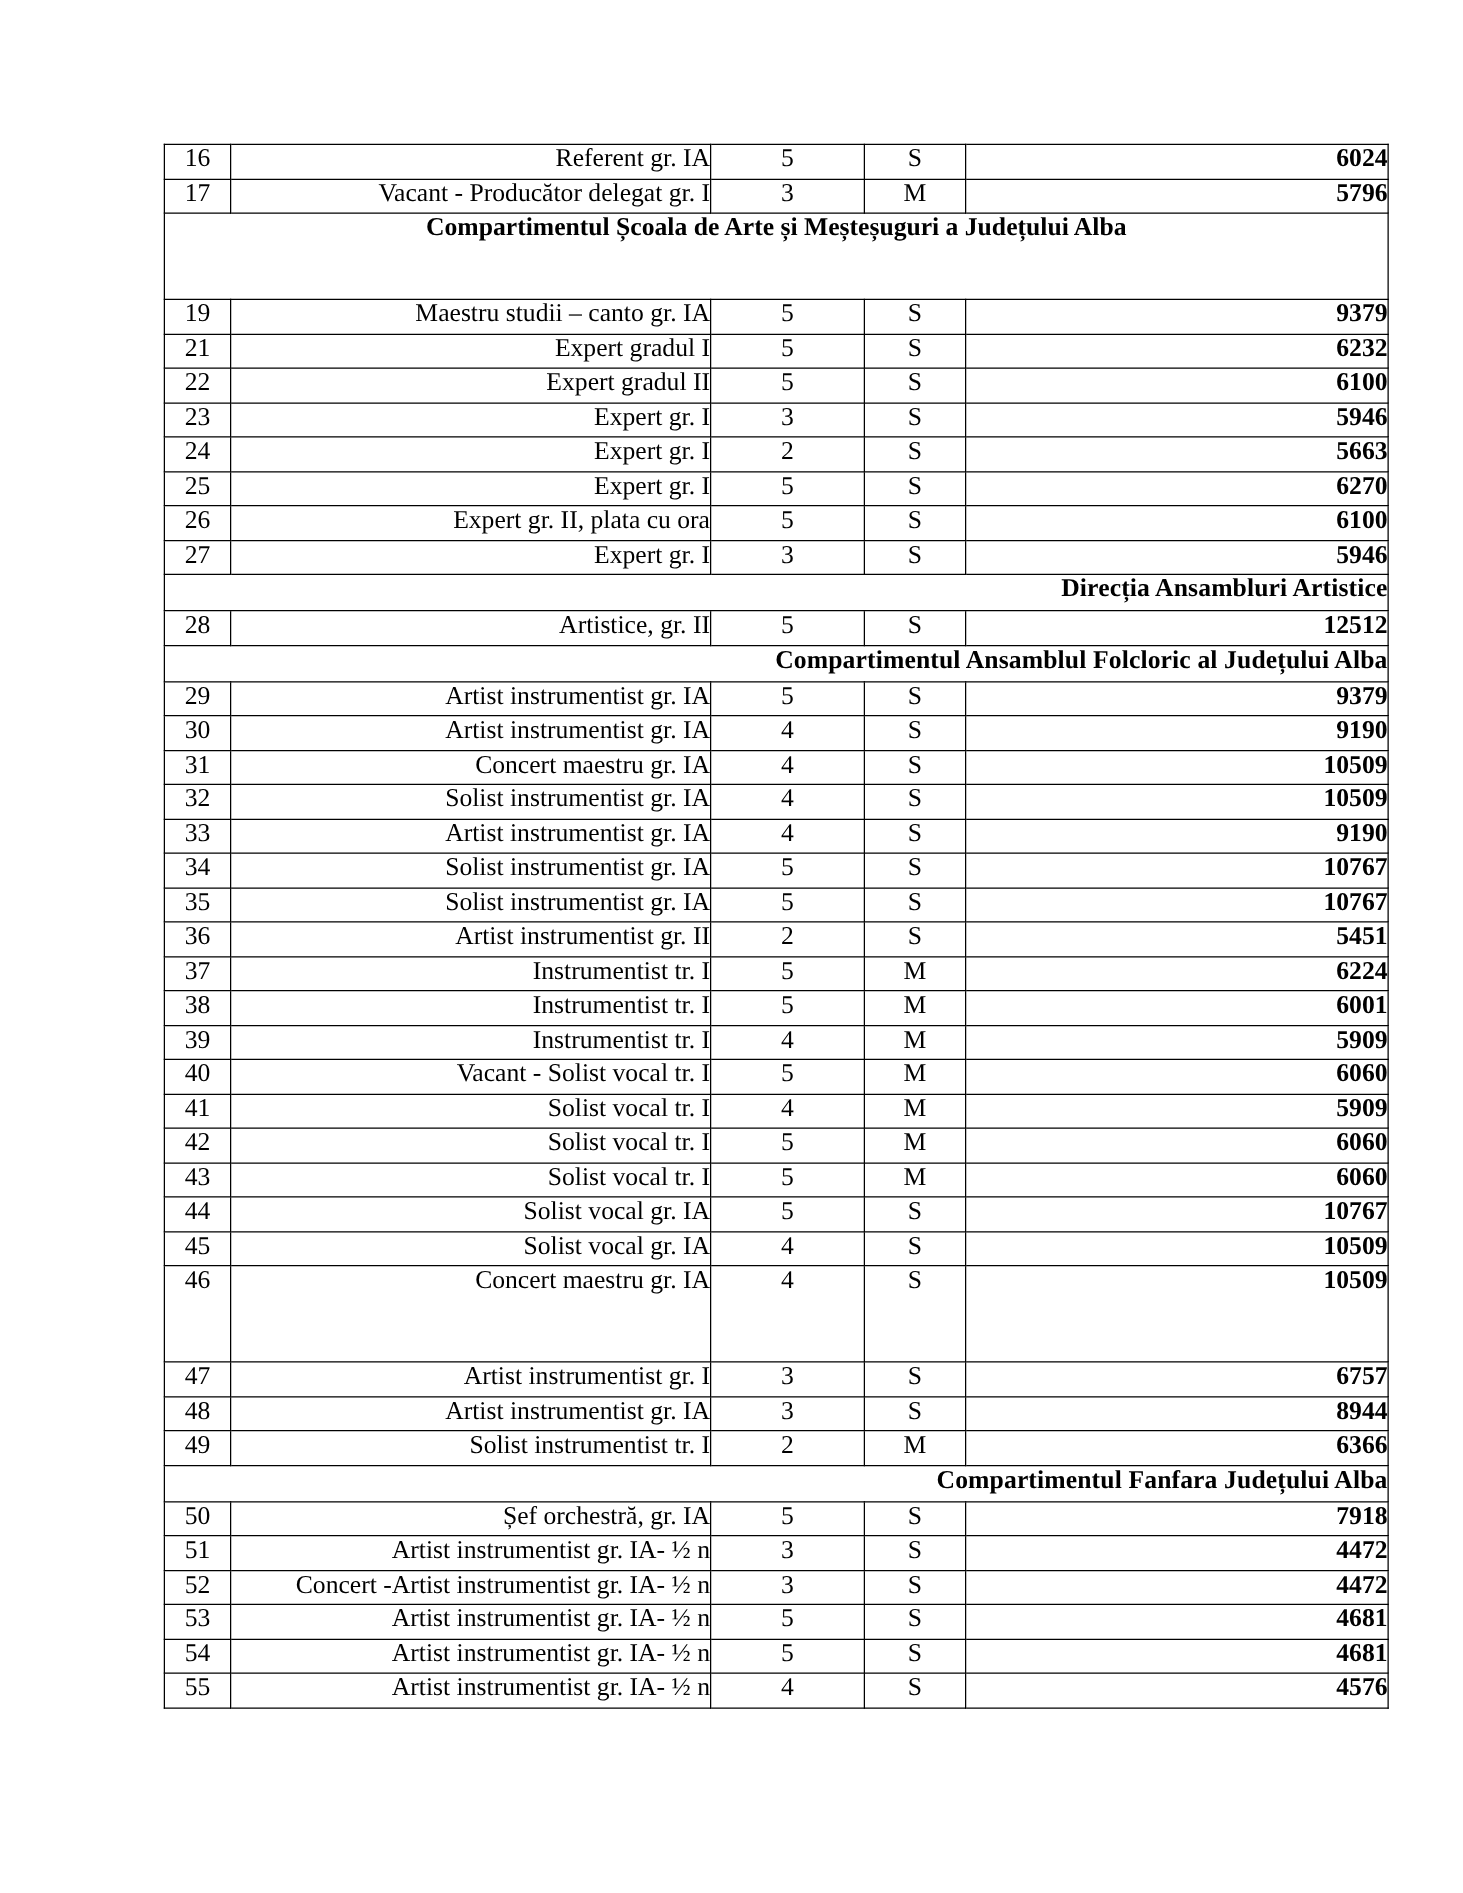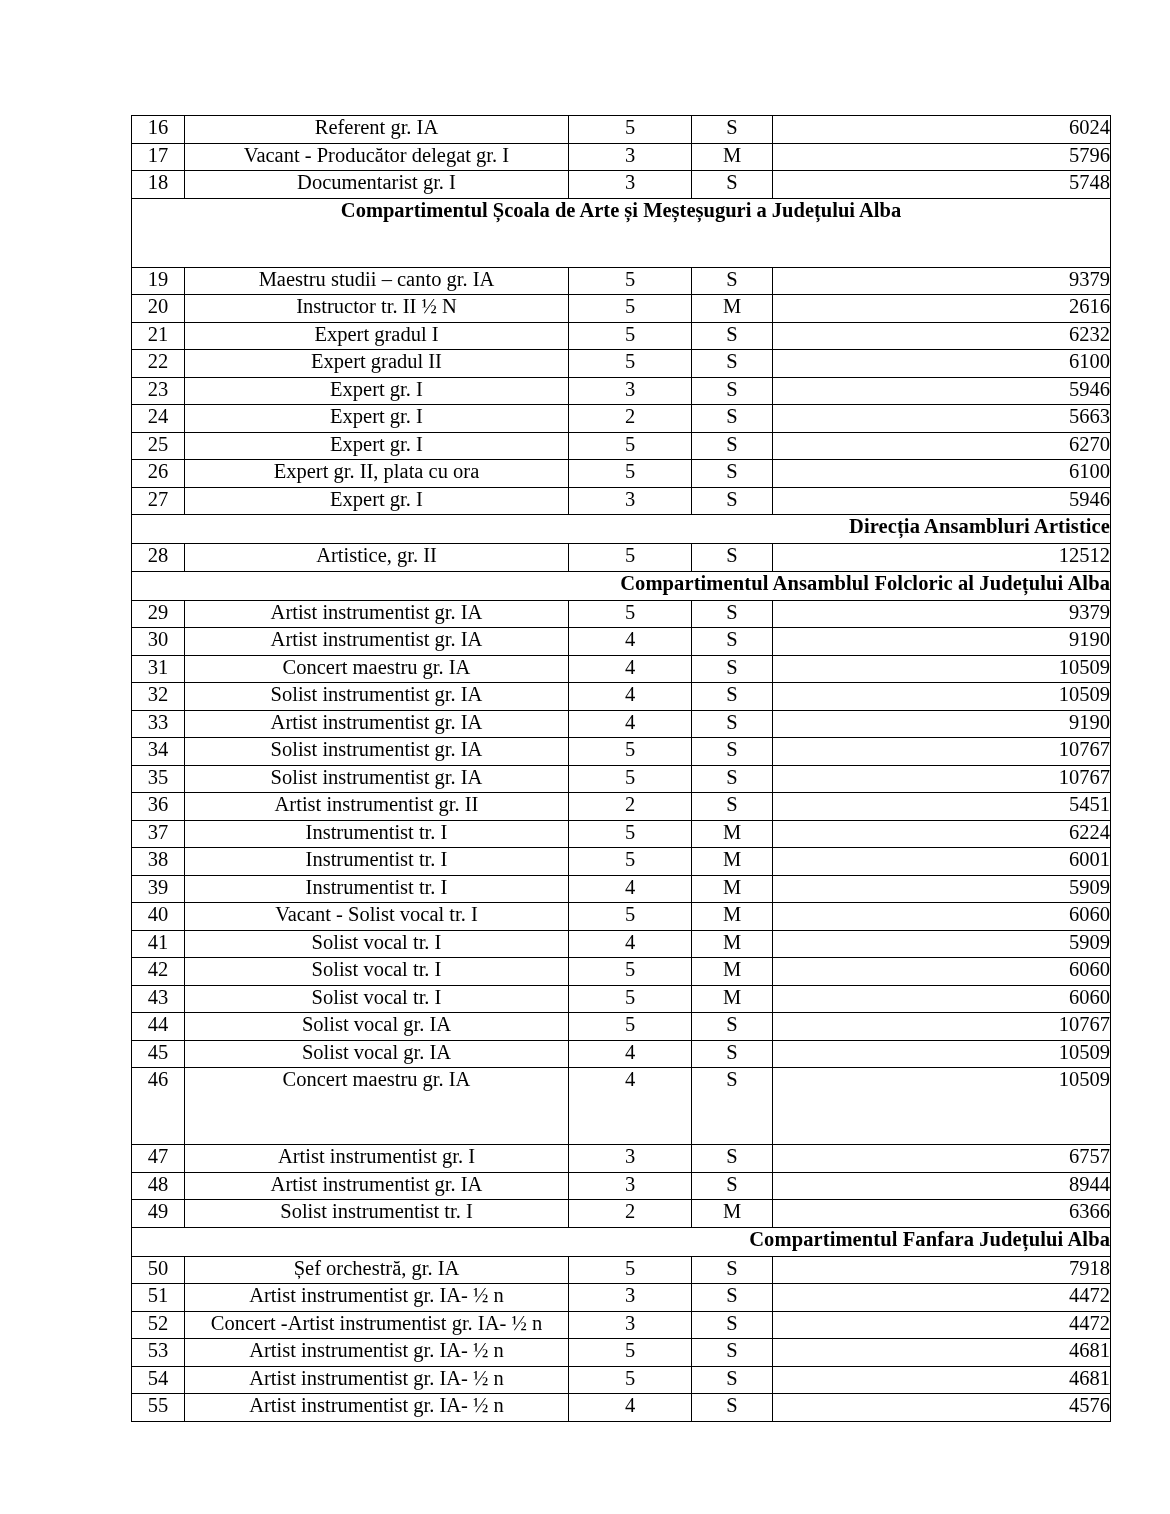--- a/index.html
+++ b/index.html
@@ -38,31 +38,32 @@
   col.c-name   { width: 384px; }
   col.c-fte    { width: 123px; }
   col.c-st     { width: 81px; }
   col.c-sal    { width: 338px; }
 
   td.no {
     text-align: center;
     padding: 2px 6px 2px 6px;
   }
   td.name {
-    text-align: center;
+    text-align: right;
     padding: 2px 4px 2px 7px;
     white-space: nowrap;
   }
   td.fte, td.st {
     text-align: center;
     padding: 2px 2px 2px 2px;
   }
   td.sal {
     text-align: right;
     padding: 2px 7px 2px 4px;
+    font-weight: bold;
   }
   tr.datarow { height: 27.5px; }
   tr.tallrow td { height: 76px; }
 
   td.section {
     text-align: right;
     font-weight: bold;
     padding: 3px 4px 4px 4px;
     white-space: nowrap;
     letter-spacing: 0.1px;
@@ -99,43 +100,29 @@
           <td class="st">S</td>
           <td class="sal">6024</td>
         </tr>
         <tr class="datarow">
           <td class="no">17</td>
           <td class="name">Vacant - Producător delegat gr. I</td>
           <td class="fte">3</td>
           <td class="st">M</td>
           <td class="sal">5796</td>
         </tr>
-        <tr class="datarow">
-          <td class="no">18</td>
-          <td class="name">Documentarist gr. I</td>
-          <td class="fte">3</td>
-          <td class="st">S</td>
-          <td class="sal">5748</td>
-        </tr>
         <tr class="section-row">
           <td colspan="5" class="section-gap">Compartimentul Școala de Arte și Meșteșuguri a Județului Alba</td>
         </tr>
         <tr class="datarow">
           <td class="no">19</td>
           <td class="name">Maestru studii – canto gr. IA</td>
           <td class="fte">5</td>
           <td class="st">S</td>
           <td class="sal">9379</td>
-        </tr>
-        <tr class="datarow">
-          <td class="no">20</td>
-          <td class="name">Instructor tr. II ½ N</td>
-          <td class="fte">5</td>
-          <td class="st">M</td>
-          <td class="sal">2616</td>
         </tr>
         <tr class="datarow">
           <td class="no">21</td>
           <td class="name">Expert gradul I</td>
           <td class="fte">5</td>
           <td class="st">S</td>
           <td class="sal">6232</td>
         </tr>
         <tr class="datarow">
           <td class="no">22</td>

